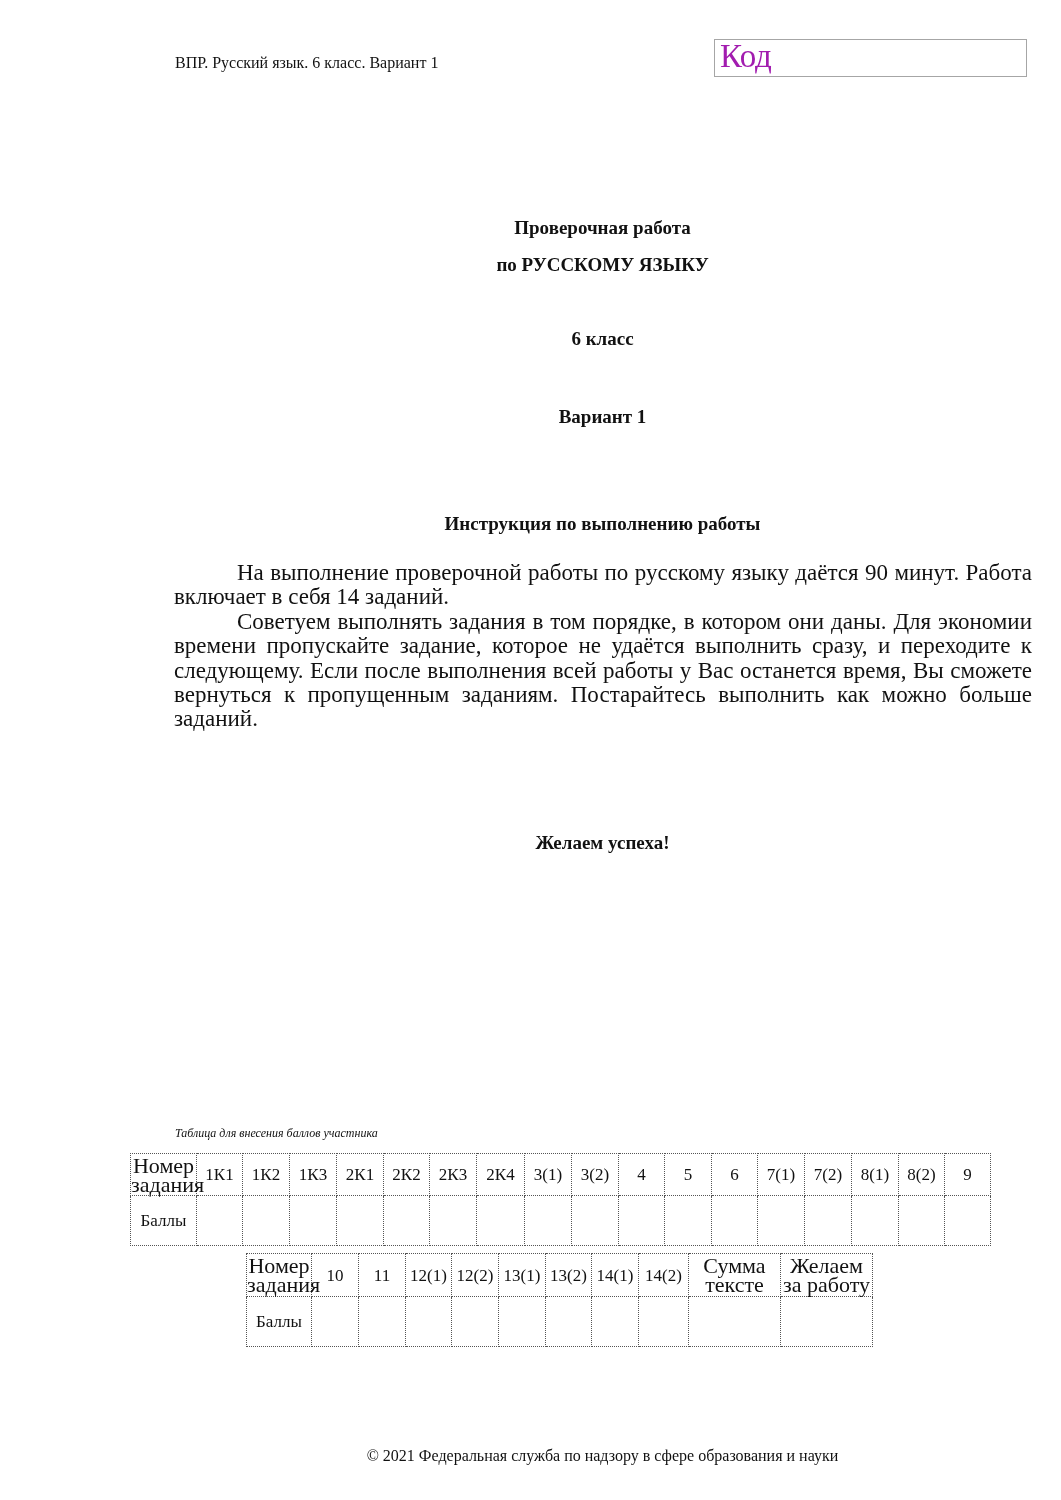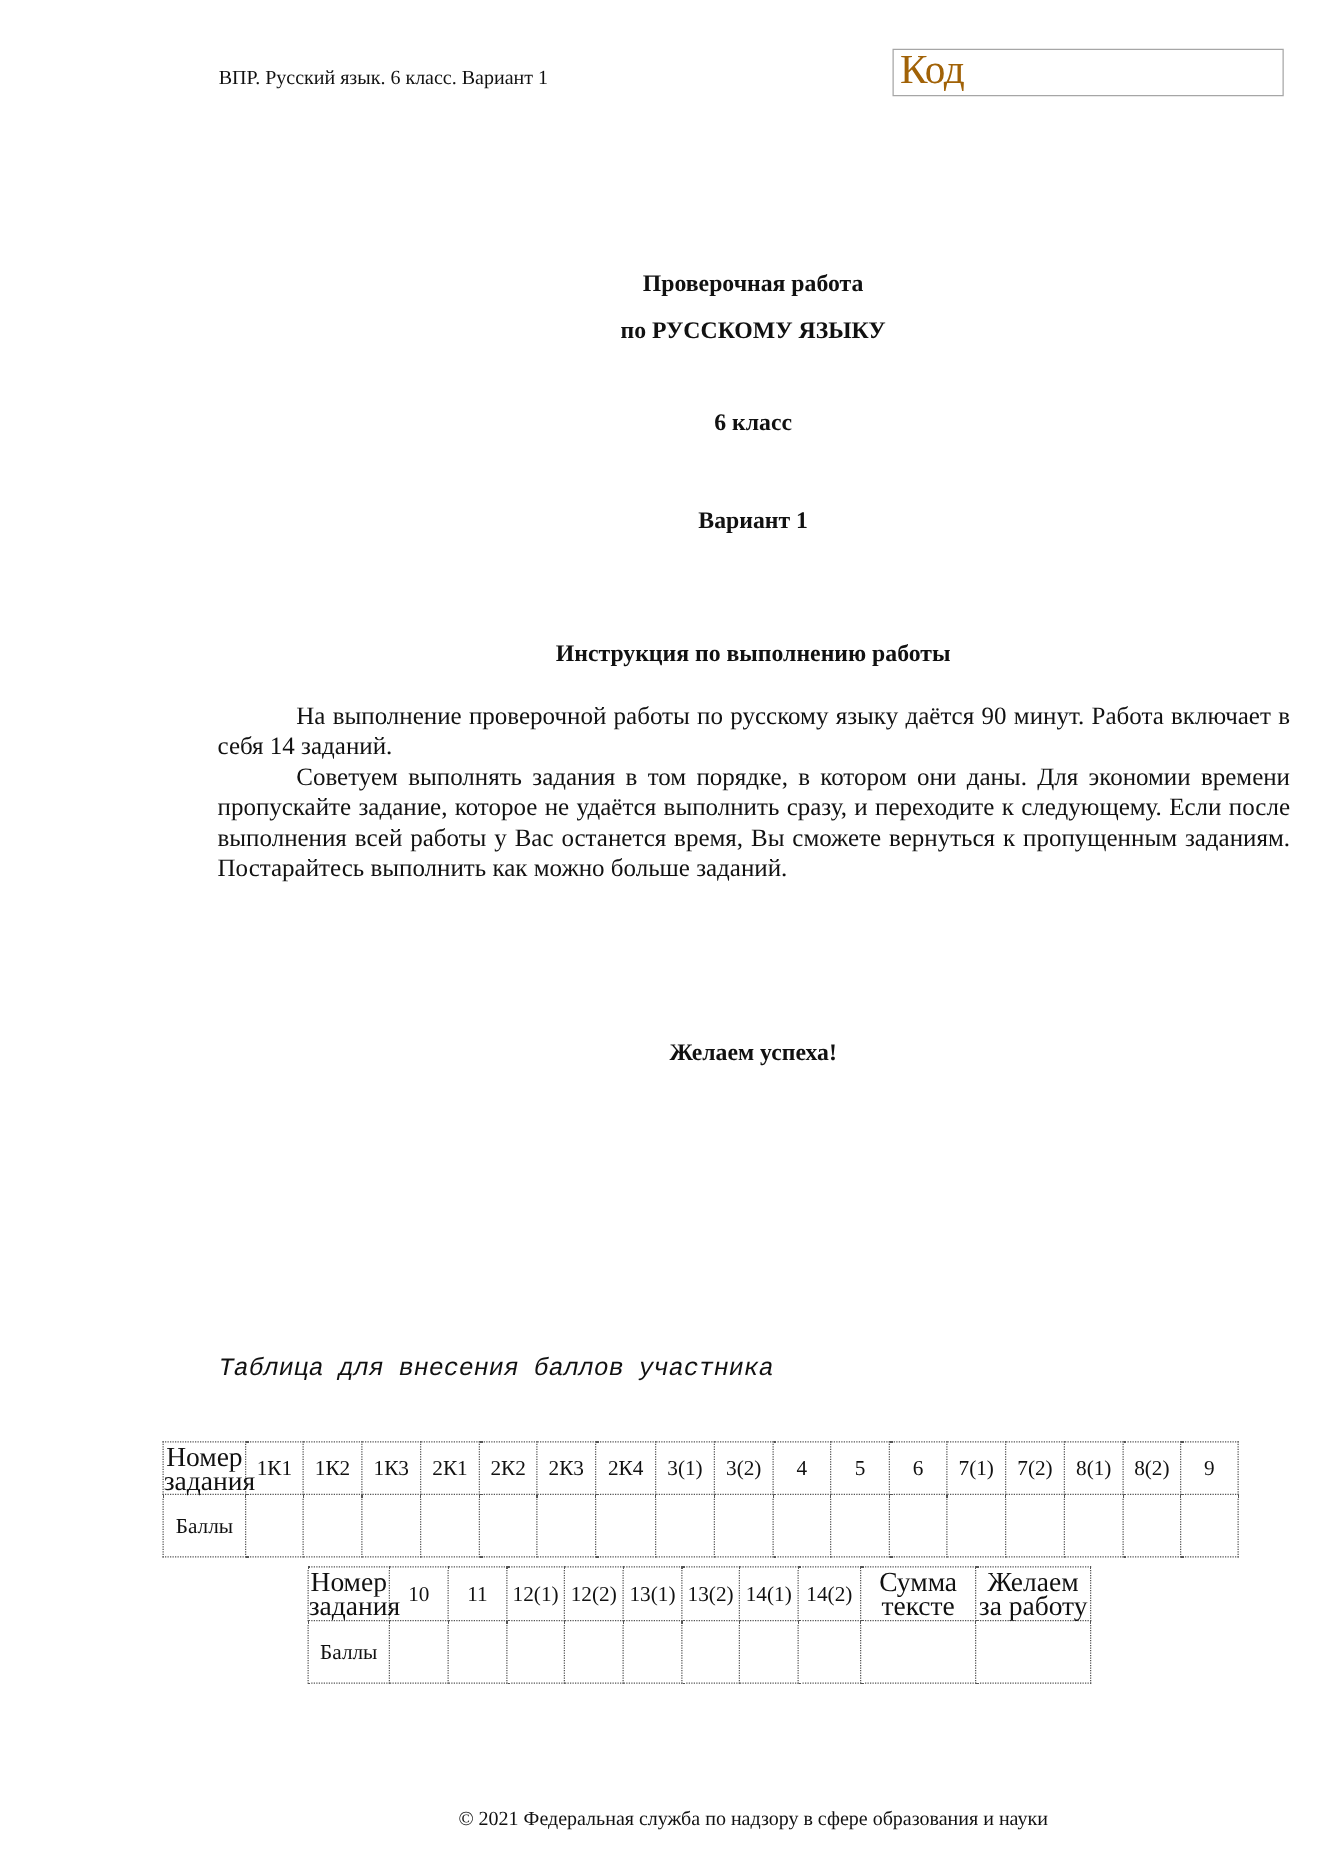--- a/index.html
+++ b/index.html
@@ -1,25 +1,25 @@
 <!DOCTYPE html>
 <html><head>
 <meta charset="utf-8">
 <style>
   html, body { margin: 0; padding: 0; background: #ffffff; }
   body { width: 1061px; height: 1500px; position: relative; overflow: hidden;
          font-family: "Liberation Serif", serif; color: #111; }
   .abs { position: absolute; margin-left: 44px; }
   .header-left { left: 131px; top: 54px; font-size: 16px; }
   .code-box { left: 670px; top: 39px; width: 313px; height: 38px; border: 1.5px solid #a6a6a6; box-sizing: border-box; }
-  .code-label { position: absolute; left: 5px; top: -2px; font-size: 33px; color: #a16207; letter-spacing: -0.5px; }
+  .code-label { position: absolute; left: 5px; top: -2px; font-size: 33px; color: #a21caf; letter-spacing: -0.5px; }
   .center { left: 0; width: 1117px; text-align: center; font-weight: bold; font-size: 19px; }
-  .body-text { left: 130px; width: 858px; font-size: 20px; line-height: 24.4px; text-align: justify; }
+  .body-text { left: 130px; width: 858px; font-size: 23px; line-height: 24.4px; text-align: justify; }
   .body-text p { margin: 0; text-indent: 63px; }
-  .caption { left: 131px; top: 1084px; font-size: 20px; font-style: italic; font-family: Liberation Mono, monospace; }
+  .caption { left: 131px; top: 1126px; font-size: 12px; font-style: italic; }
   table.scores { position: absolute; border-collapse: collapse; table-layout: fixed; font-size: 17px; }
   table.scores td { border: 1.3px dotted #555; text-align: center; vertical-align: middle; padding: 0; line-height: 19px; }
   table.scores td.hdr { font-size: 22px; line-height: 19px; }
   .footer { left: 0; width: 1117px; top: 1447px; text-align: center; font-size: 16px; }
 </style>
 </head>
 <body>
 
 <div class="abs header-left">ВПР. Русский язык. 6 класс. Вариант 1</div>
 

